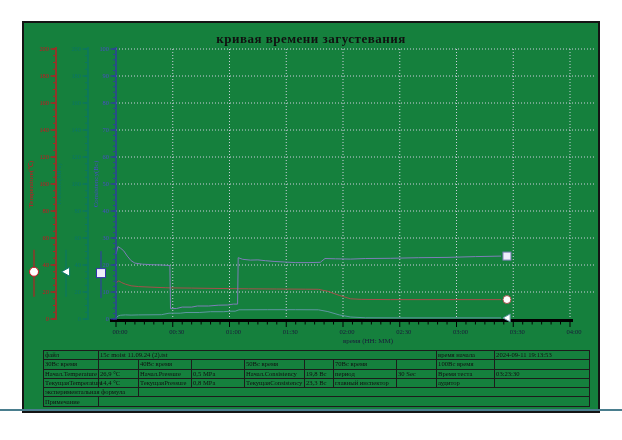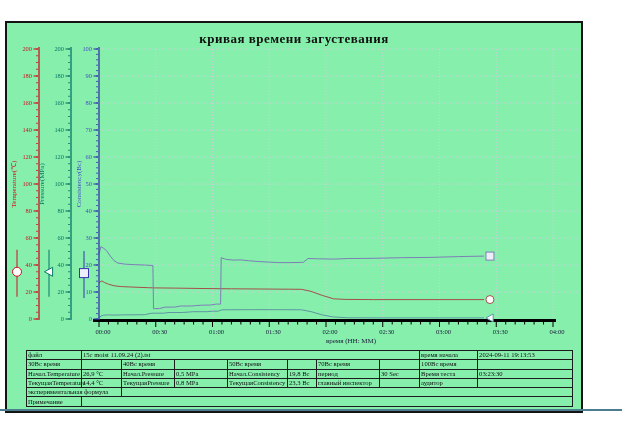--- a/index.html
+++ b/index.html
@@ -1,19 +1,19 @@
 <!DOCTYPE html>
 <html><head>
 <meta charset="utf-8">
 <style>
   html,body{margin:0;padding:0;background:#ffffff;}
   body{width:622px;height:440px;position:relative;overflow:hidden;
        font-family:"Liberation Serif",serif;}
-  .page{position:absolute;left:5px;top:21px;width:574px;height:388px;
-        border:2px solid #141414;background:#86efac;}
+  .page{position:absolute;left:22px;top:21px;width:574px;height:388px;
+        border:2px solid #141414;background:#15803d;}
   .report-title{position:absolute;left:0;top:8px;width:100%;text-align:center;
         font-size:13px;font-weight:bold;color:#101010;letter-spacing:.5px;}
   #chart-svg{position:absolute;left:0;top:0;width:574px;height:326px;}
   #chart-svg text{font-family:"Liberation Serif",serif;}
   .results-table{position:absolute;left:19px;top:327px;border-collapse:collapse;
         table-layout:fixed;width:546px;}
   .results-table td{border:1px solid #1c1c1c;font-size:6.6px;line-height:8px;
         height:8.3px;padding:0 1px;white-space:nowrap;overflow:visible;
         color:#101010;font-family:"Liberation Serif",serif;}
   .separator-line{position:absolute;left:0;top:409px;width:622px;height:2px;

